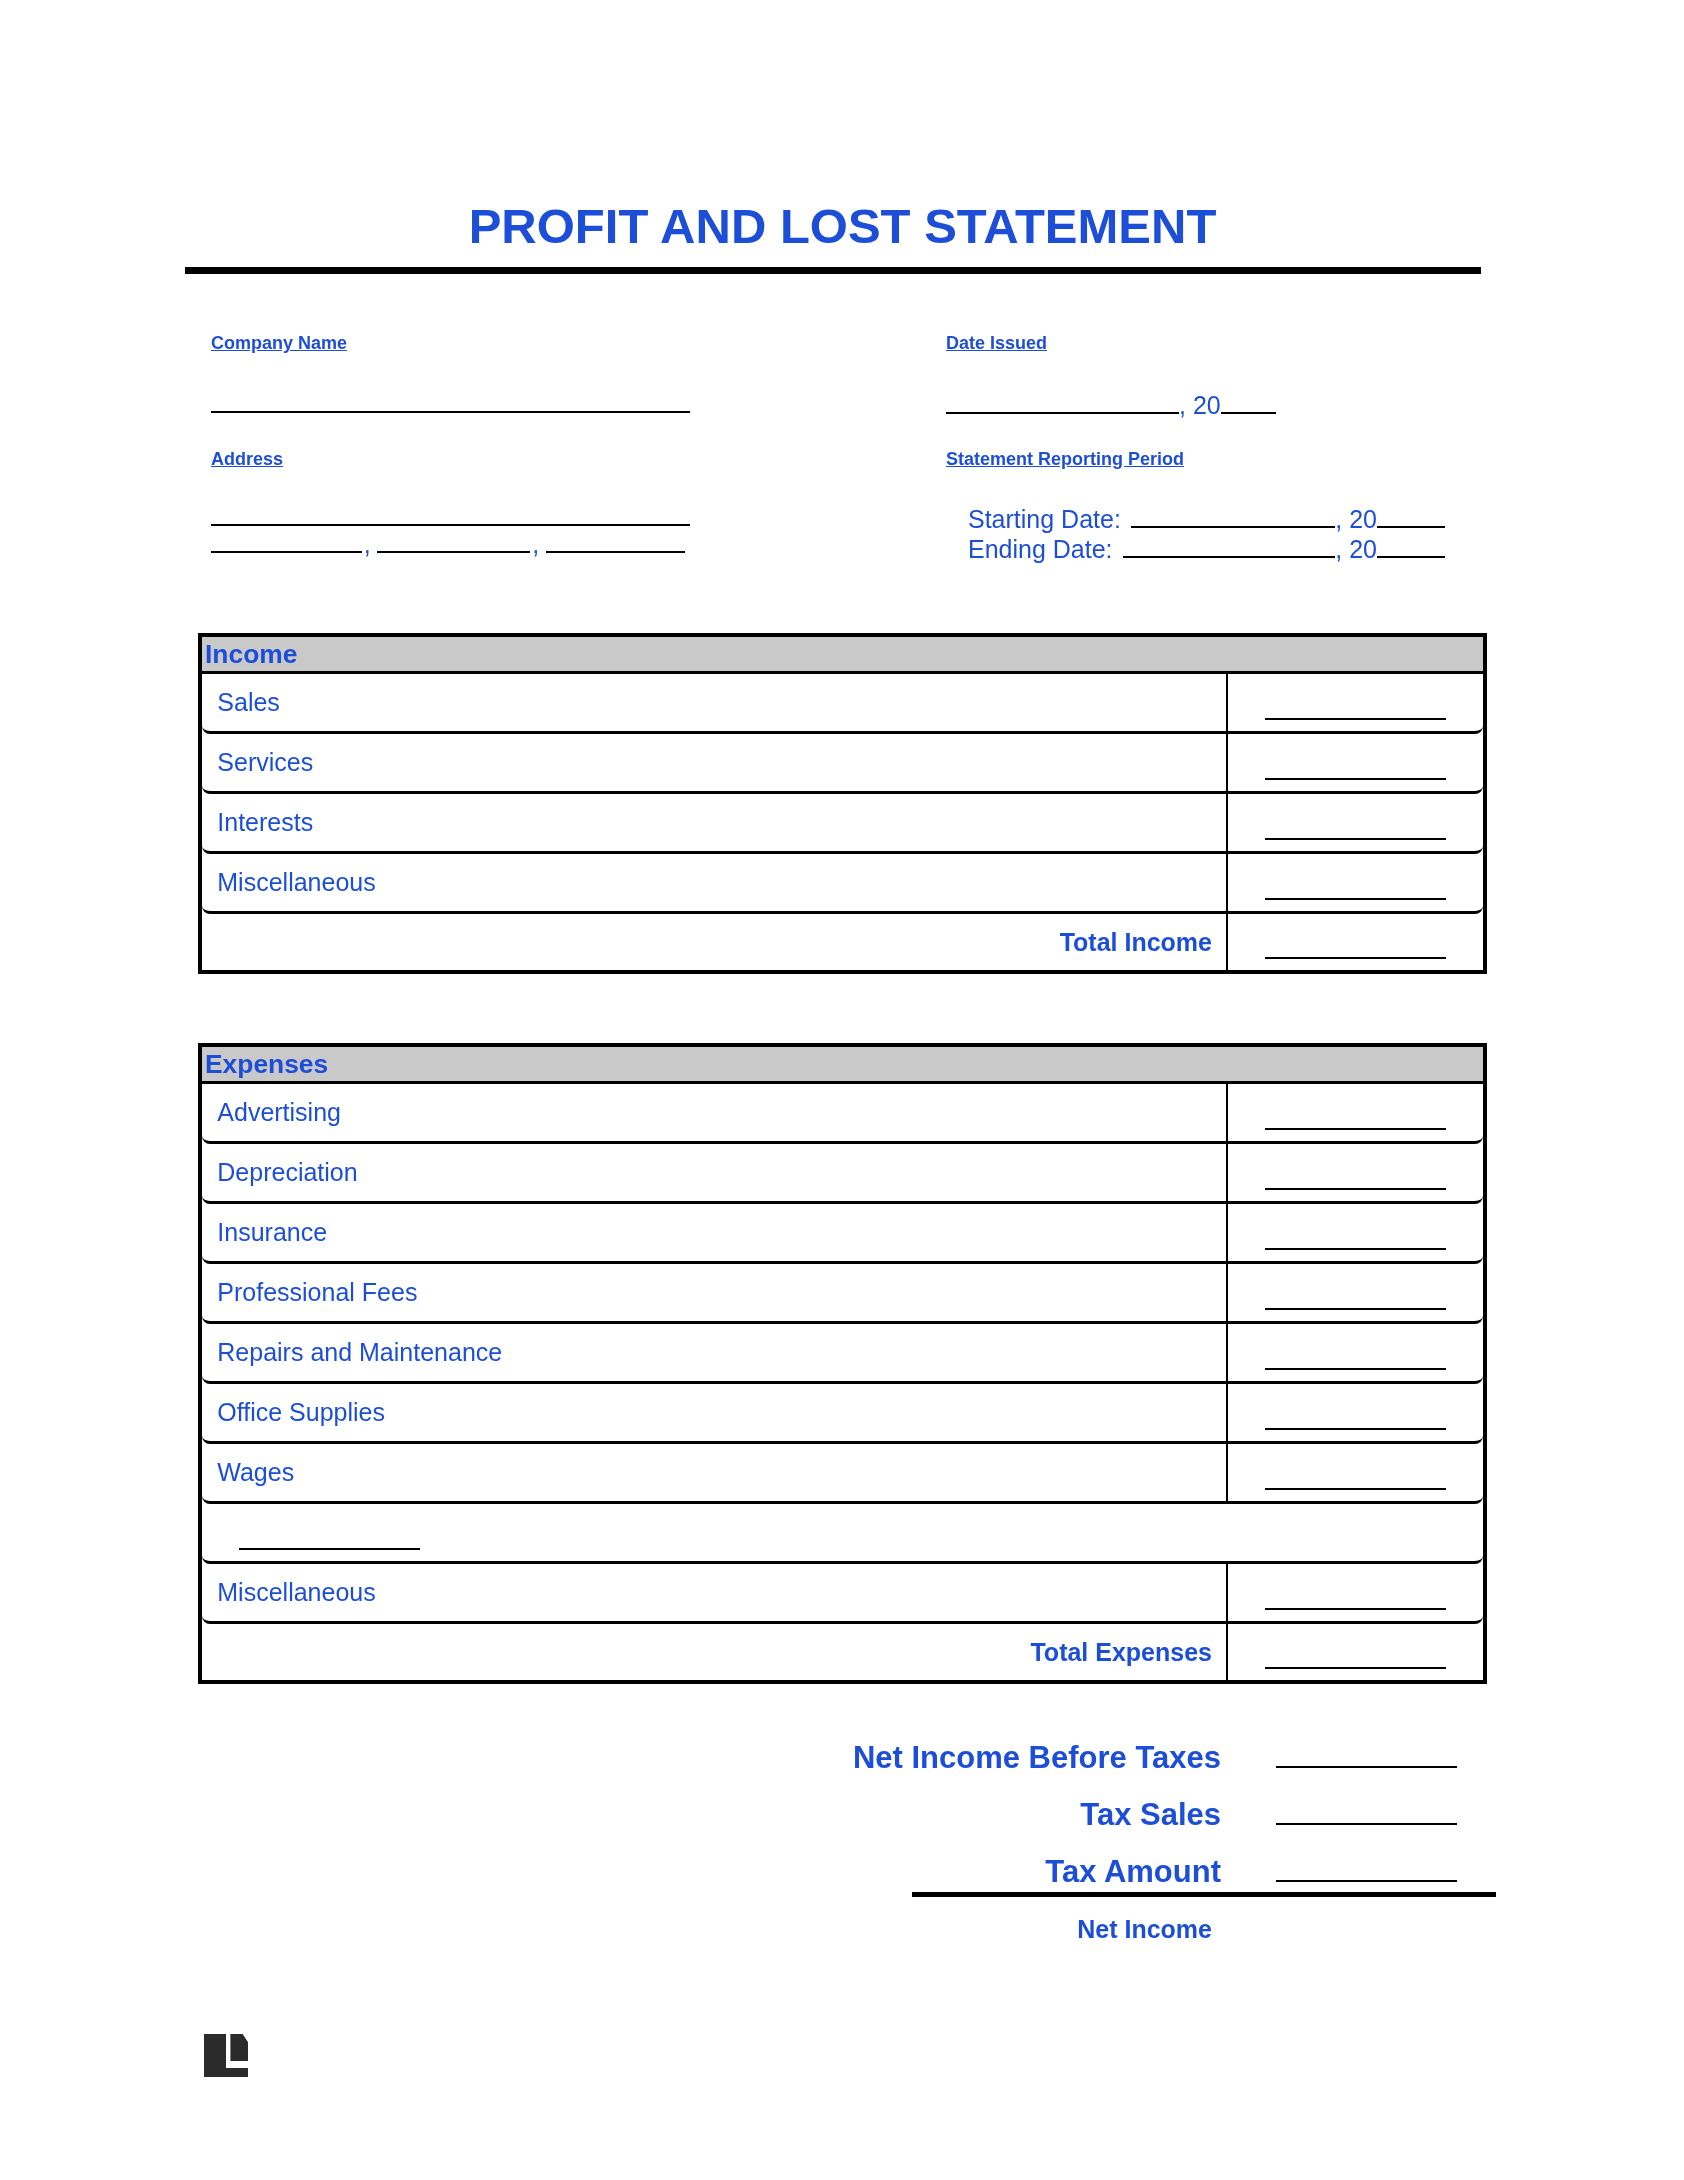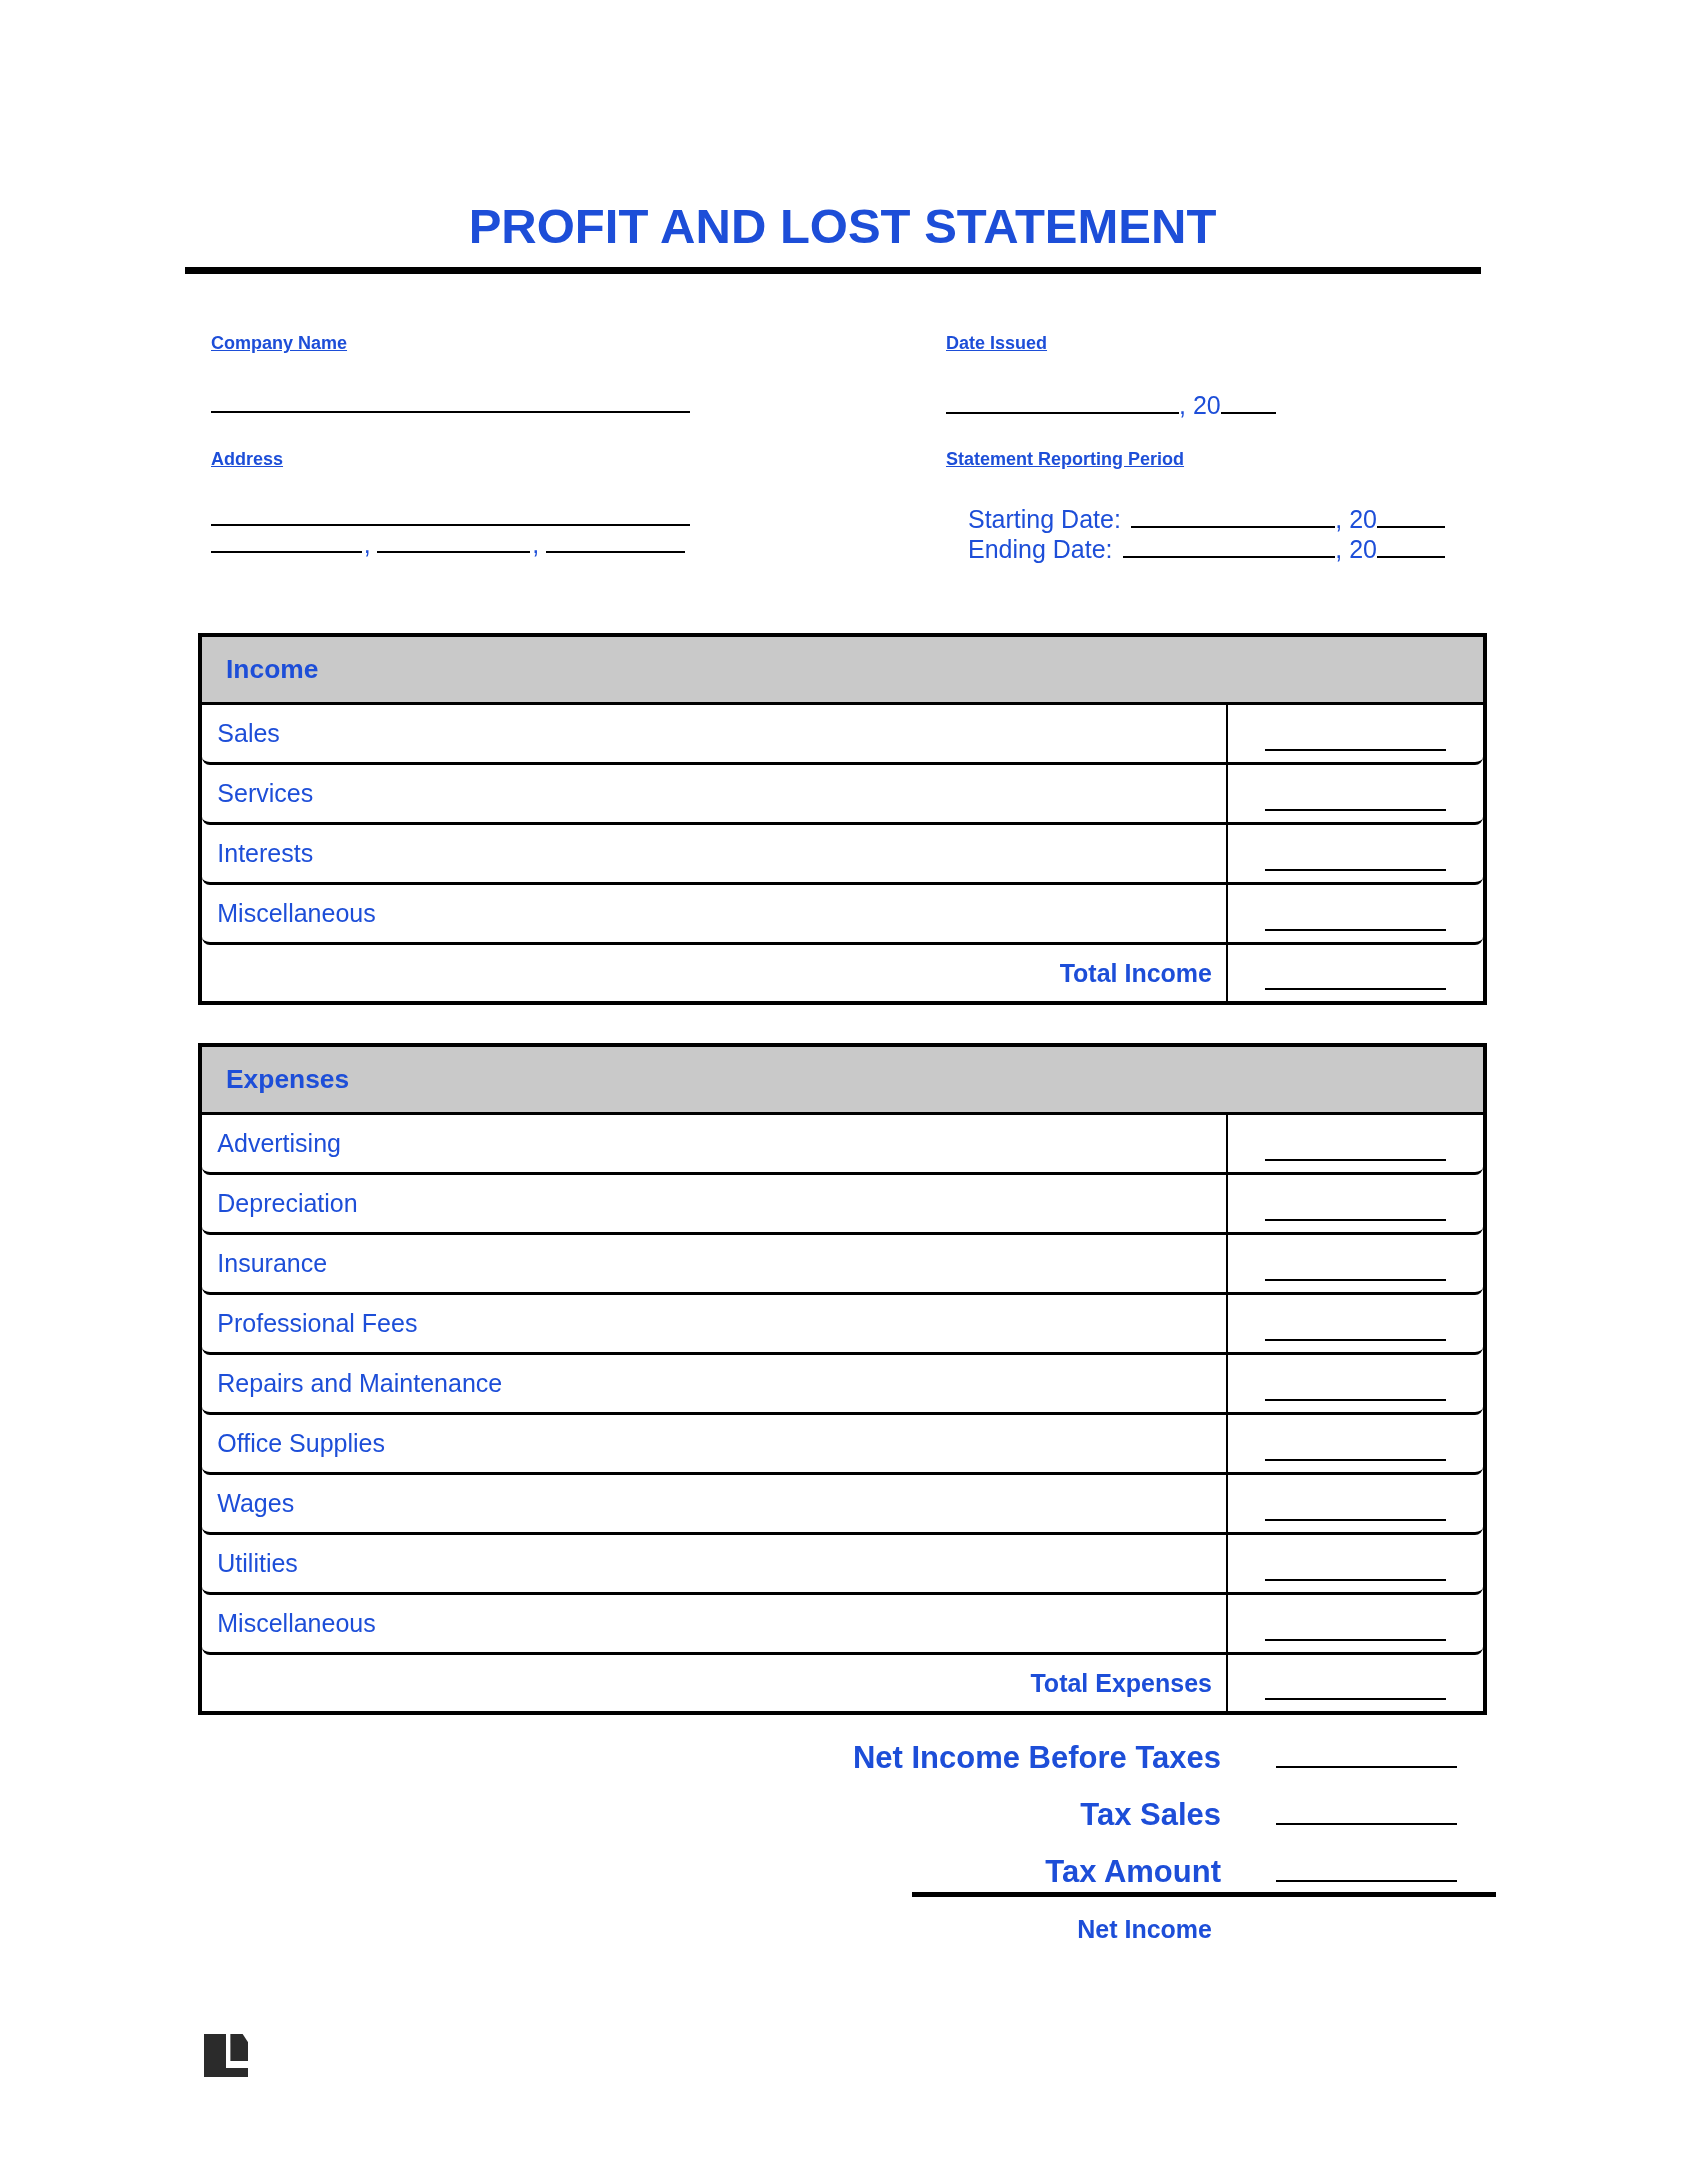--- a/index.html
+++ b/index.html
@@ -45,23 +45,23 @@
   #ending-row { top:535px; left:946px;justify-content:center; }
   .date-row .label-part { flex:0 0 auto;margin-left:22px; }
   .date-row .mid { flex:1 1 auto; margin-left:10.2px; }
   .date-row .short { flex:0 0 68px; }
 
   
   .tbl { position:absolute; left:198px; width:1289px; border:4.3px solid #000;
     box-sizing:border-box; background:#fff; }
   #income-table { top:633px; }
   #expenses-table { top:1043px; }
-  .tbl-header { height:68px; box-sizing:border-box; background:#c9c9c9;
+  .tbl-header { height:37px; box-sizing:border-box; background:#c9c9c9;
     border-bottom:3.4px solid #000; display:flex; align-items:center;
-    padding-left:24px; font-size:26.4px; font-weight:bold; }
+    padding-left:3px; font-size:26.4px; font-weight:bold; }
   .tbl-row { display:flex; height:60px; box-sizing:border-box; border-bottom:3.4px solid #000;border-radius:8px; }
   .tbl-row.total { height:56px; border-bottom:none; }
   .cell-label { flex:1; display:flex; align-items:center; padding-left:15.3px;
     border-right:2.6px solid #000; font-size:25px; box-sizing:border-box; }
   .tbl-row.total .cell-label { justify-content:flex-end; padding-right:14px;
     padding-left:0; font-weight:bold; }
   .cell-amount { width:255px; display:flex; justify-content:center;
     align-items:flex-end; padding-bottom:11px; box-sizing:border-box; }
   .amount-line { display:inline-block; width:181px; border-bottom:2.6px solid #000; height:0; }
 
@@ -203,21 +203,20 @@
             <span class="amount-line"></span>
           </div>
         </div>
         <div class="tbl-row">
           <div class="cell-label">Wages</div>
           <div class="cell-amount">
             <span class="amount-line"></span>
           </div>
         </div>
         <div class="tbl-row">
-          <div class="cell-label">Utilities</div>
           <div class="cell-amount">
             <span class="amount-line"></span>
           </div>
         </div>
         <div class="tbl-row">
           <div class="cell-label">Miscellaneous</div>
           <div class="cell-amount">
             <span class="amount-line"></span>
           </div>
         </div>

